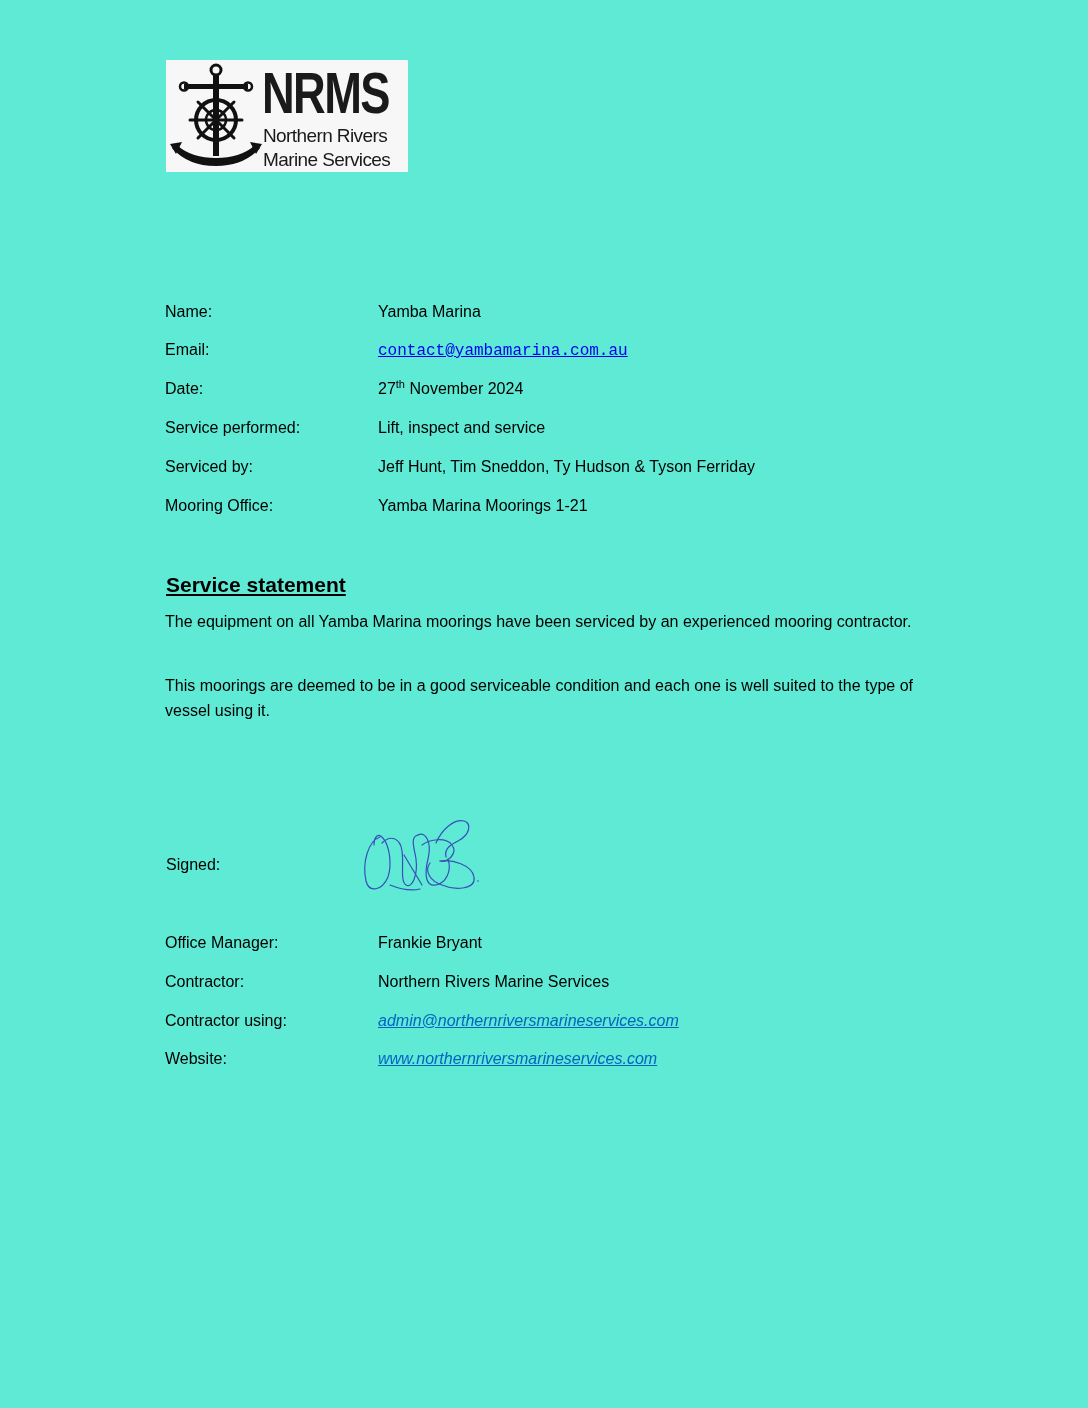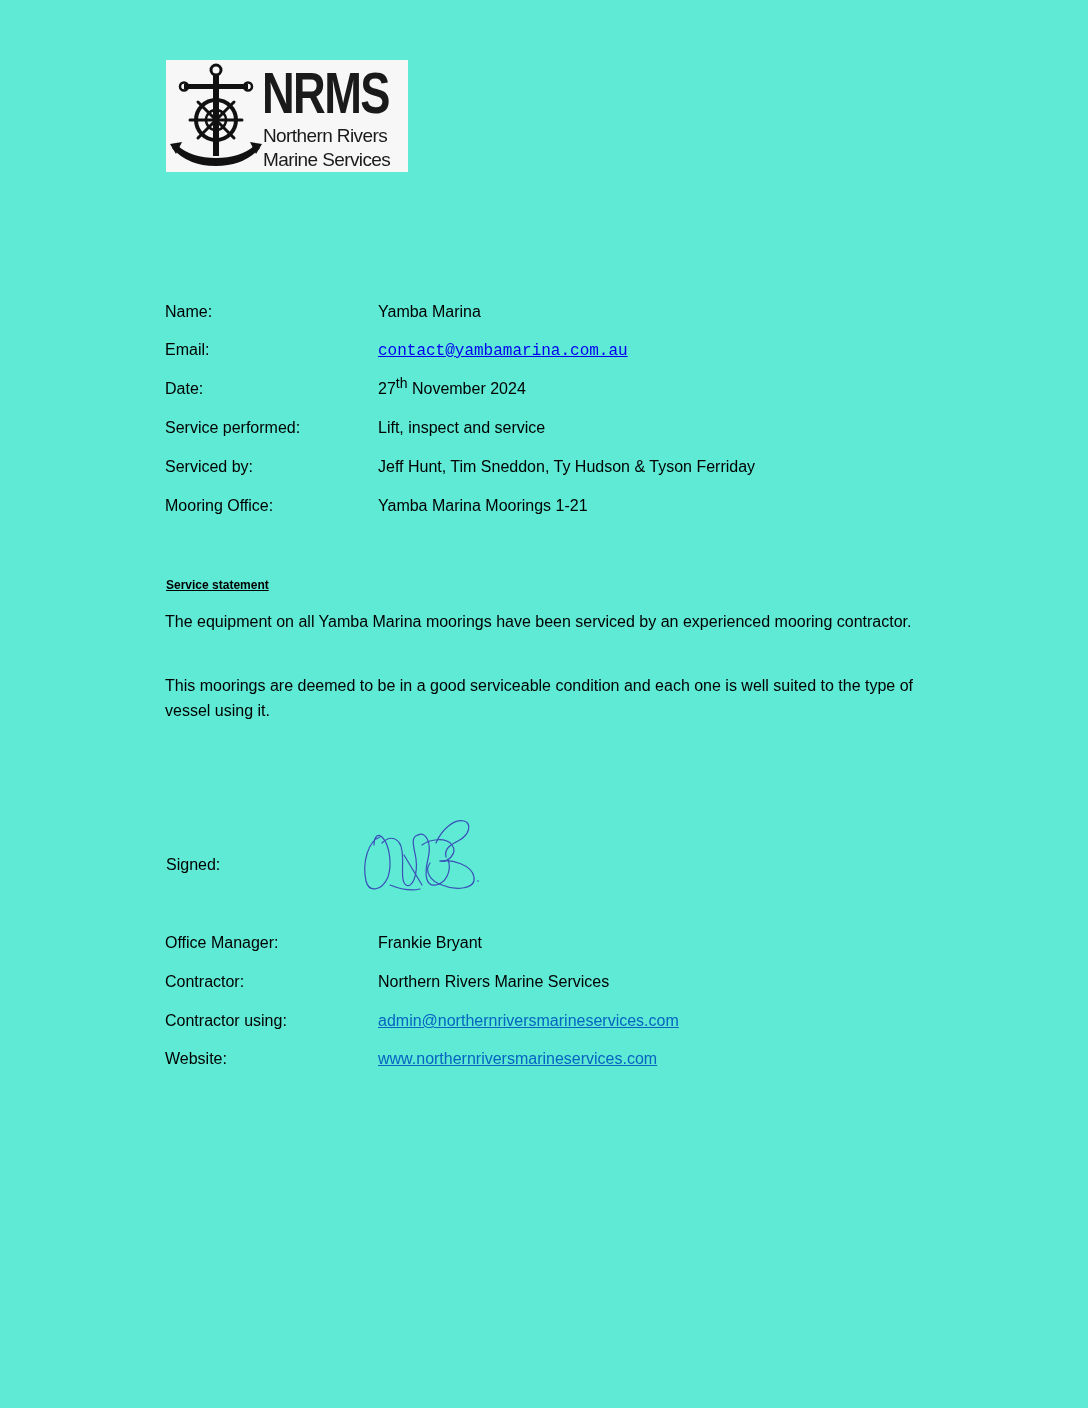--- a/index.html
+++ b/index.html
@@ -91,40 +91,41 @@
       position: absolute;
       left: 0;
       top: 0;
     }
     .field .value {
       position: absolute;
       left: 213px;
       top: 0;
     }
     .field .value sup {
-      font-size: 14px;
+      font-size: 11px;
       line-height: 0;
       vertical-align: 6px;
     }
     a.link-bright {
       color: #0000ee;
       text-decoration: underline;
       font-family: Liberation Mono, monospace;
     }
     a.link-office {
       color: #0563c1;
       text-decoration: underline;
+      font-style: italic;
     }
 
     
     .section-heading {
       position: absolute;
       left: 166px;
       top: 573px;
-      font-size: 12px;
+      font-size: 21px;
       line-height: 24px;
       font-weight: bold;
       text-decoration: underline;
       white-space: nowrap;
     }
     .para {
       position: absolute;
       left: 165px;
       width: 760px;
       font-size: 16px;

